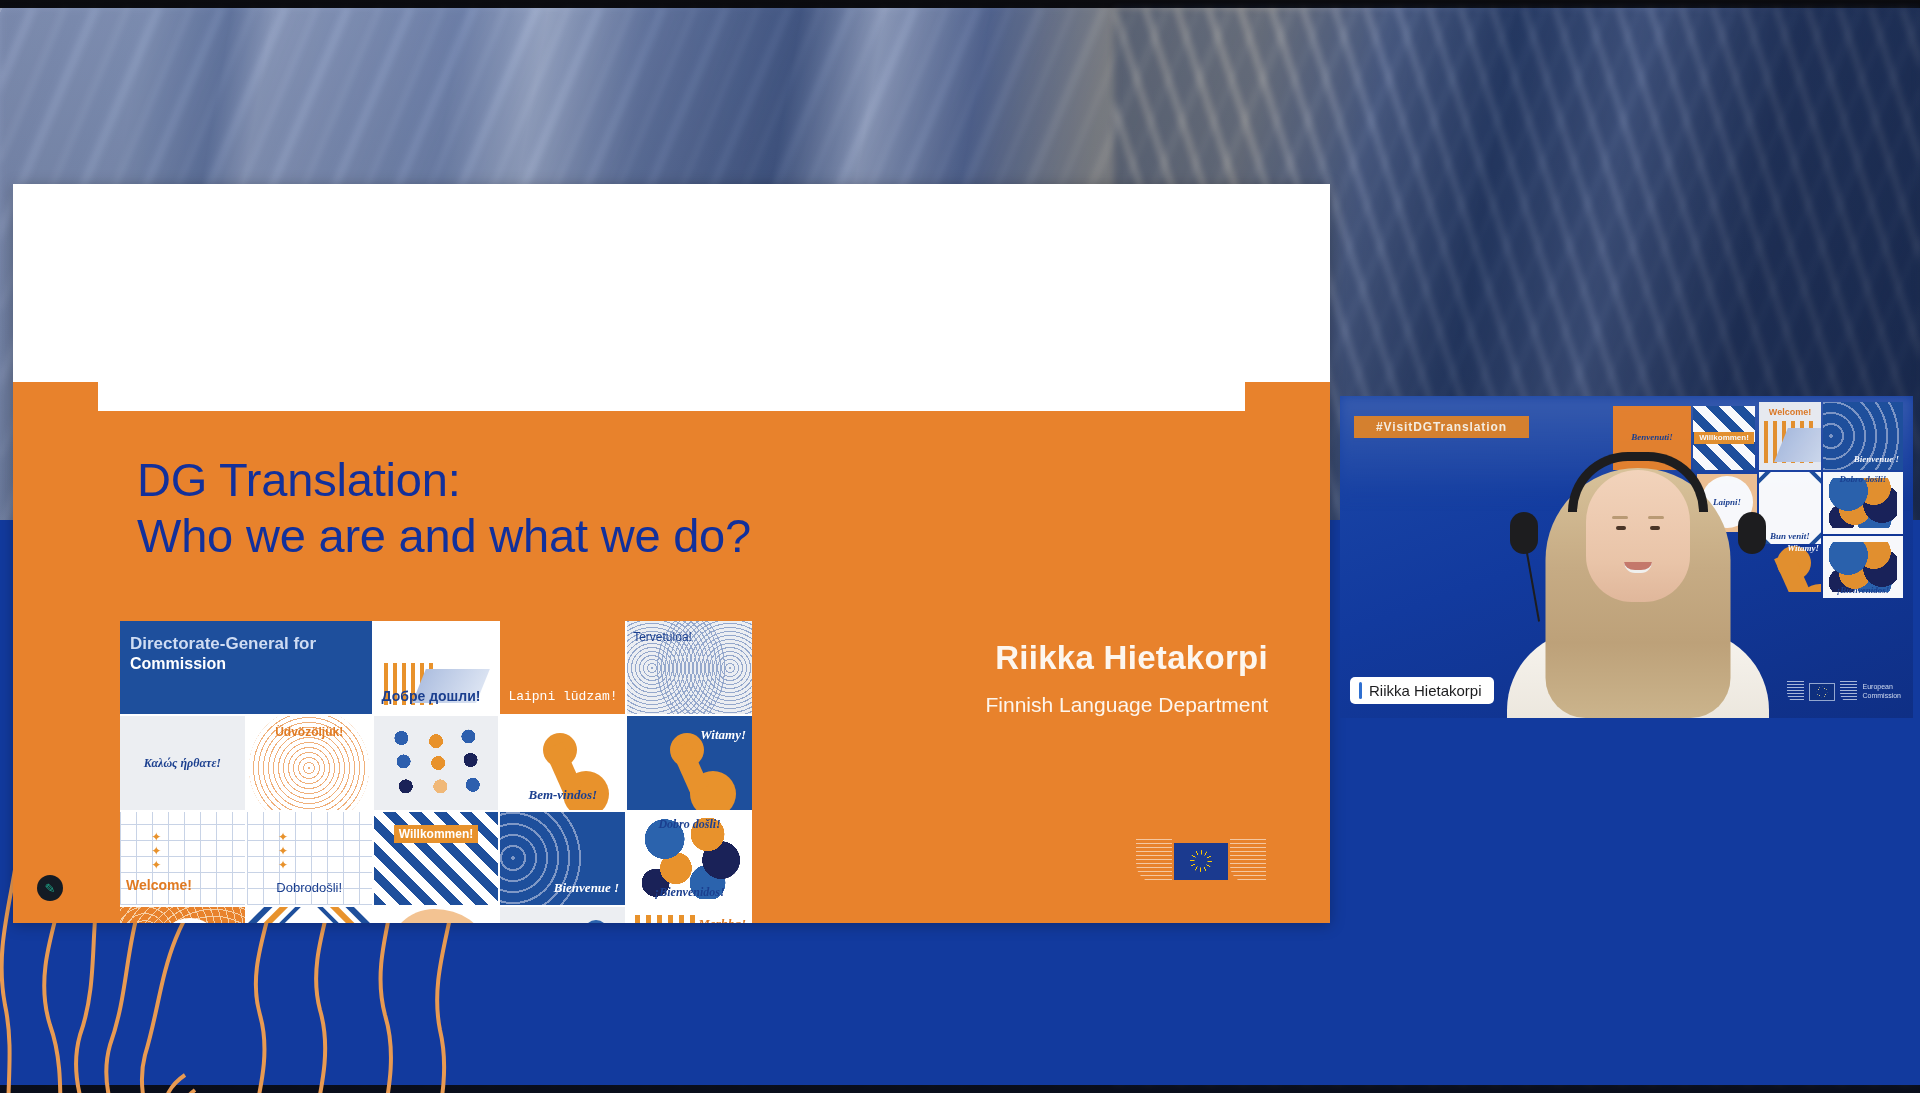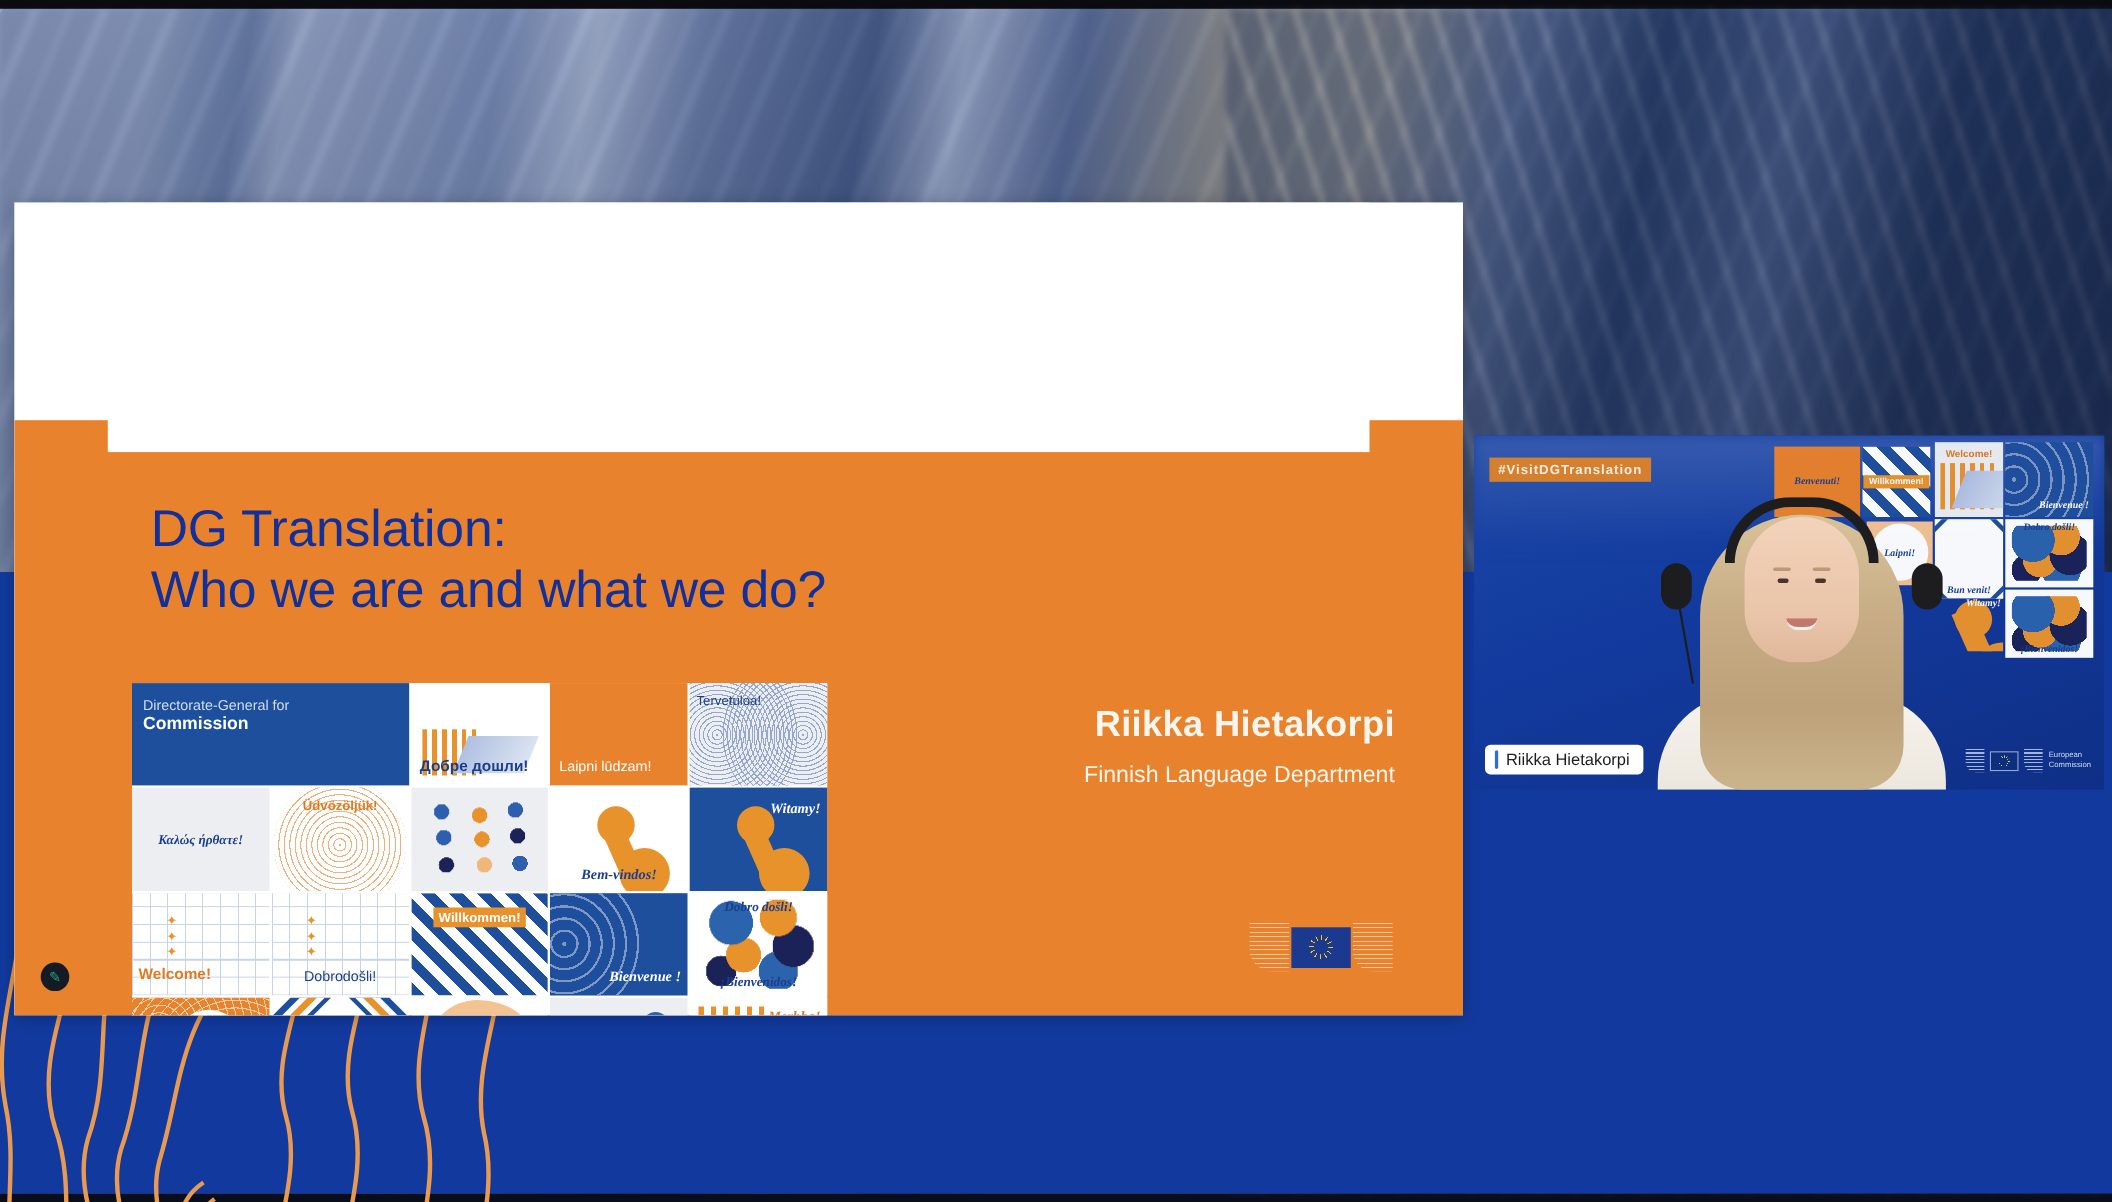--- a/index.html
+++ b/index.html
@@ -115,27 +115,27 @@
   .tile .txt {
     position: relative; z-index: 3;
     font-size: 13px; line-height: 1.1; text-align: center;
     padding: 2px;
   }
   .t-blue  { background: #1e4f9c; }
   .t-grey  { background: #eceef2; }
   .t-white { background: #ffffff; }
   .t-orange{ background: #e8822c; }
   .c-blue  { color: #1b3f8f; }
-  .c-white { color: #ffffff; }
+  .c-white { color: #ffffff; font-family: Liberation Mono, monospace; }
   .c-orange{ color: #e07a22; }
   .script  { font-family: "Liberation Serif", serif; font-style: italic; font-weight: 700; }
   .bold    { font-weight: 700; }
 
   .dg-tile { align-items: flex-start; justify-content: flex-start; padding: 12px 10px; }
-  .dg-tile .l1 { font-size: 13px; color: #cfdcf3; font-weight: 400; line-height: 1.25; }
+  .dg-tile .l1 { font-size: 17px; color: #cfdcf3; font-weight: 700; line-height: 1.25; }
   .dg-tile .l2 { font-size: 16px; color: #fff; font-weight: 700; line-height: 1.3; }
 
   
   .g-stripes::before {
     content:""; position:absolute; inset:0;
     background: repeating-linear-gradient(45deg,#1e4f9c 0 9px,#ffffff 9px 18px);
   }
   .g-rings2::before {
     content:""; position:absolute; left:20%; top:50%;
     width:150px; height:150px; transform:translate(-50%,-50%);
@@ -340,21 +340,21 @@
   .v-mosaic {
     position:absolute; right:8px; top:4px; width:292px; height:212px;
     z-index:2; opacity:.97;
   }
   .vm { position:absolute; display:flex; align-items:center; justify-content:center;
         font-size:9px; line-height:1.05; text-align:center; overflow:hidden;}
   .hashtag {
     position:absolute; left:14px; top:20px; z-index:6;
     background:#d4802f; color:#f4ece1;
     font-size:12px; font-weight:700; letter-spacing:.9px;
-    padding:4px 8px;
+    padding:4px 22px;
   }
   .person {
     position:absolute; left:158px; bottom:0; width:280px; height:290px; z-index:4;
   }
   .p-hair {
     position:absolute; left:50%; bottom:0; transform:translateX(-50%);
     width:185px; height:250px;
     background: linear-gradient(180deg,#d8c29a 0%, #c6ab84 40%, #bda179 70%, #cbb48c 100%);
     border-radius: 92px 92px 40px 40px;
   }

